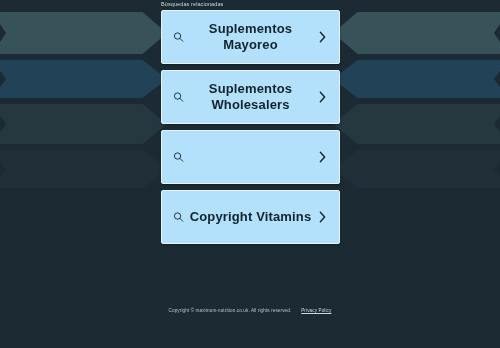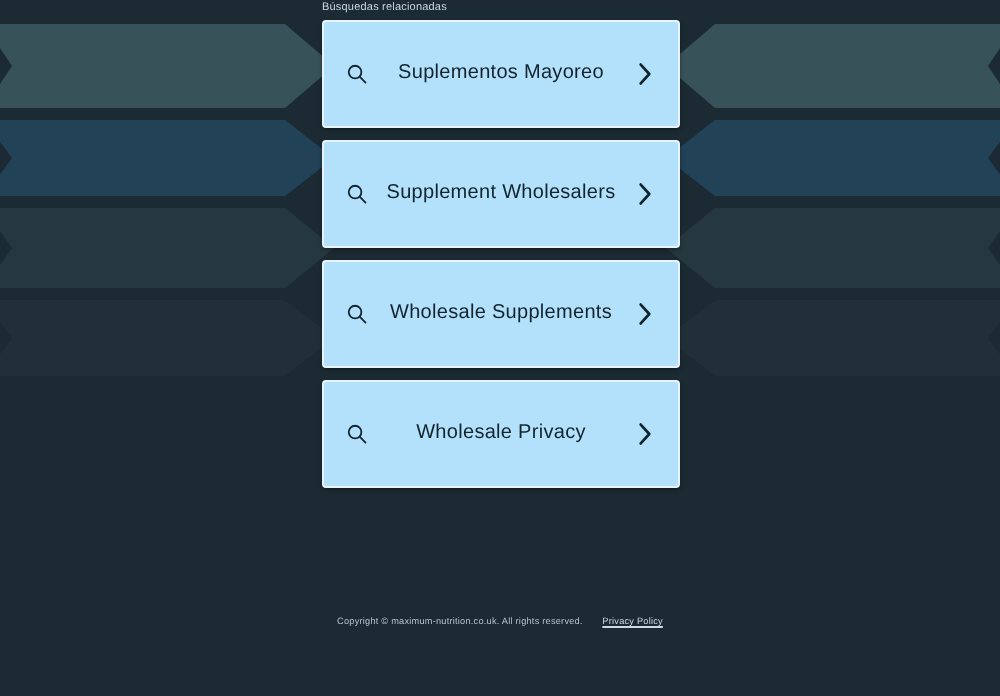--- a/index.html
+++ b/index.html
@@ -99,22 +99,22 @@
     height:11px;
     display:flex;
     align-items:center;
     justify-content:center;
   }
   .card-search-icon svg { display:block; }
 
   .card-label {
     flex:1;
     text-align:center;
-    font-size:10px;
-    font-weight:normal;
+    font-size:13px;
+    font-weight:bold;
     color:#12242e;
     letter-spacing:.15px;
     padding:0 22px;
     line-height:1.2;
   }
 
   .card-chevron {
     position:absolute;
     right:12px;
     top:50%;
@@ -188,49 +188,48 @@
           </svg>
         </span>
       </div>
       <div class="search-card">
         <span class="card-search-icon">
           <svg width="11" height="11" viewBox="0 0 16 16">
             <circle cx="6.6" cy="6.6" r="4.6" fill="none" stroke="#12242e" stroke-width="1.3"></circle>
             <line x1="10.1" y1="10.1" x2="14.2" y2="14.2" stroke="#12242e" stroke-width="1.3" stroke-linecap="round"></line>
           </svg>
         </span>
-        <span class="card-label">Supplement Wholesalers</span>
-        <span class="card-chevron">
-          <svg width="7" height="12" viewBox="0 0 8 14">
-            <polyline points="1.5,1.5 6.5,7 1.5,12.5" fill="none" stroke="#12242e" stroke-width="1.6" stroke-linecap="round" stroke-linejoin="round"></polyline>
-          </svg>
-        </span>
-      </div>
-      <div class="search-card">
-        <span class="card-search-icon">
-          <svg width="11" height="11" viewBox="0 0 16 16">
-            <circle cx="6.6" cy="6.6" r="4.6" fill="none" stroke="#12242e" stroke-width="1.3"></circle>
-            <line x1="10.1" y1="10.1" x2="14.2" y2="14.2" stroke="#12242e" stroke-width="1.3" stroke-linecap="round"></line>
-          </svg>
-        </span>
-        <span class="card-label">Wholesale Supplements</span>
-        <span class="card-chevron">
-          <svg width="7" height="12" viewBox="0 0 8 14">
-            <polyline points="1.5,1.5 6.5,7 1.5,12.5" fill="none" stroke="#12242e" stroke-width="1.6" stroke-linecap="round" stroke-linejoin="round"></polyline>
-          </svg>
-        </span>
-      </div>
-      <div class="search-card">
-        <span class="card-search-icon">
-          <svg width="11" height="11" viewBox="0 0 16 16">
-            <circle cx="6.6" cy="6.6" r="4.6" fill="none" stroke="#12242e" stroke-width="1.3"></circle>
-            <line x1="10.1" y1="10.1" x2="14.2" y2="14.2" stroke="#12242e" stroke-width="1.3" stroke-linecap="round"></line>
-          </svg>
-        </span>
-        <span class="card-label">Wholesale Privacy</span>
+        <span class="card-label">Suplementos Wholesalers</span>
+        <span class="card-chevron">
+          <svg width="7" height="12" viewBox="0 0 8 14">
+            <polyline points="1.5,1.5 6.5,7 1.5,12.5" fill="none" stroke="#12242e" stroke-width="1.6" stroke-linecap="round" stroke-linejoin="round"></polyline>
+          </svg>
+        </span>
+      </div>
+      <div class="search-card">
+        <span class="card-search-icon">
+          <svg width="11" height="11" viewBox="0 0 16 16">
+            <circle cx="6.6" cy="6.6" r="4.6" fill="none" stroke="#12242e" stroke-width="1.3"></circle>
+            <line x1="10.1" y1="10.1" x2="14.2" y2="14.2" stroke="#12242e" stroke-width="1.3" stroke-linecap="round"></line>
+          </svg>
+        </span>
+        <span class="card-chevron">
+          <svg width="7" height="12" viewBox="0 0 8 14">
+            <polyline points="1.5,1.5 6.5,7 1.5,12.5" fill="none" stroke="#12242e" stroke-width="1.6" stroke-linecap="round" stroke-linejoin="round"></polyline>
+          </svg>
+        </span>
+      </div>
+      <div class="search-card">
+        <span class="card-search-icon">
+          <svg width="11" height="11" viewBox="0 0 16 16">
+            <circle cx="6.6" cy="6.6" r="4.6" fill="none" stroke="#12242e" stroke-width="1.3"></circle>
+            <line x1="10.1" y1="10.1" x2="14.2" y2="14.2" stroke="#12242e" stroke-width="1.3" stroke-linecap="round"></line>
+          </svg>
+        </span>
+        <span class="card-label">Copyright Vitamins</span>
         <span class="card-chevron">
           <svg width="7" height="12" viewBox="0 0 8 14">
             <polyline points="1.5,1.5 6.5,7 1.5,12.5" fill="none" stroke="#12242e" stroke-width="1.6" stroke-linecap="round" stroke-linejoin="round"></polyline>
           </svg>
         </span>
       </div>
     </div>
 
   <div id="footer">
     <span>Copyright © maximum-nutrition.co.uk.  All rights reserved.</span>

